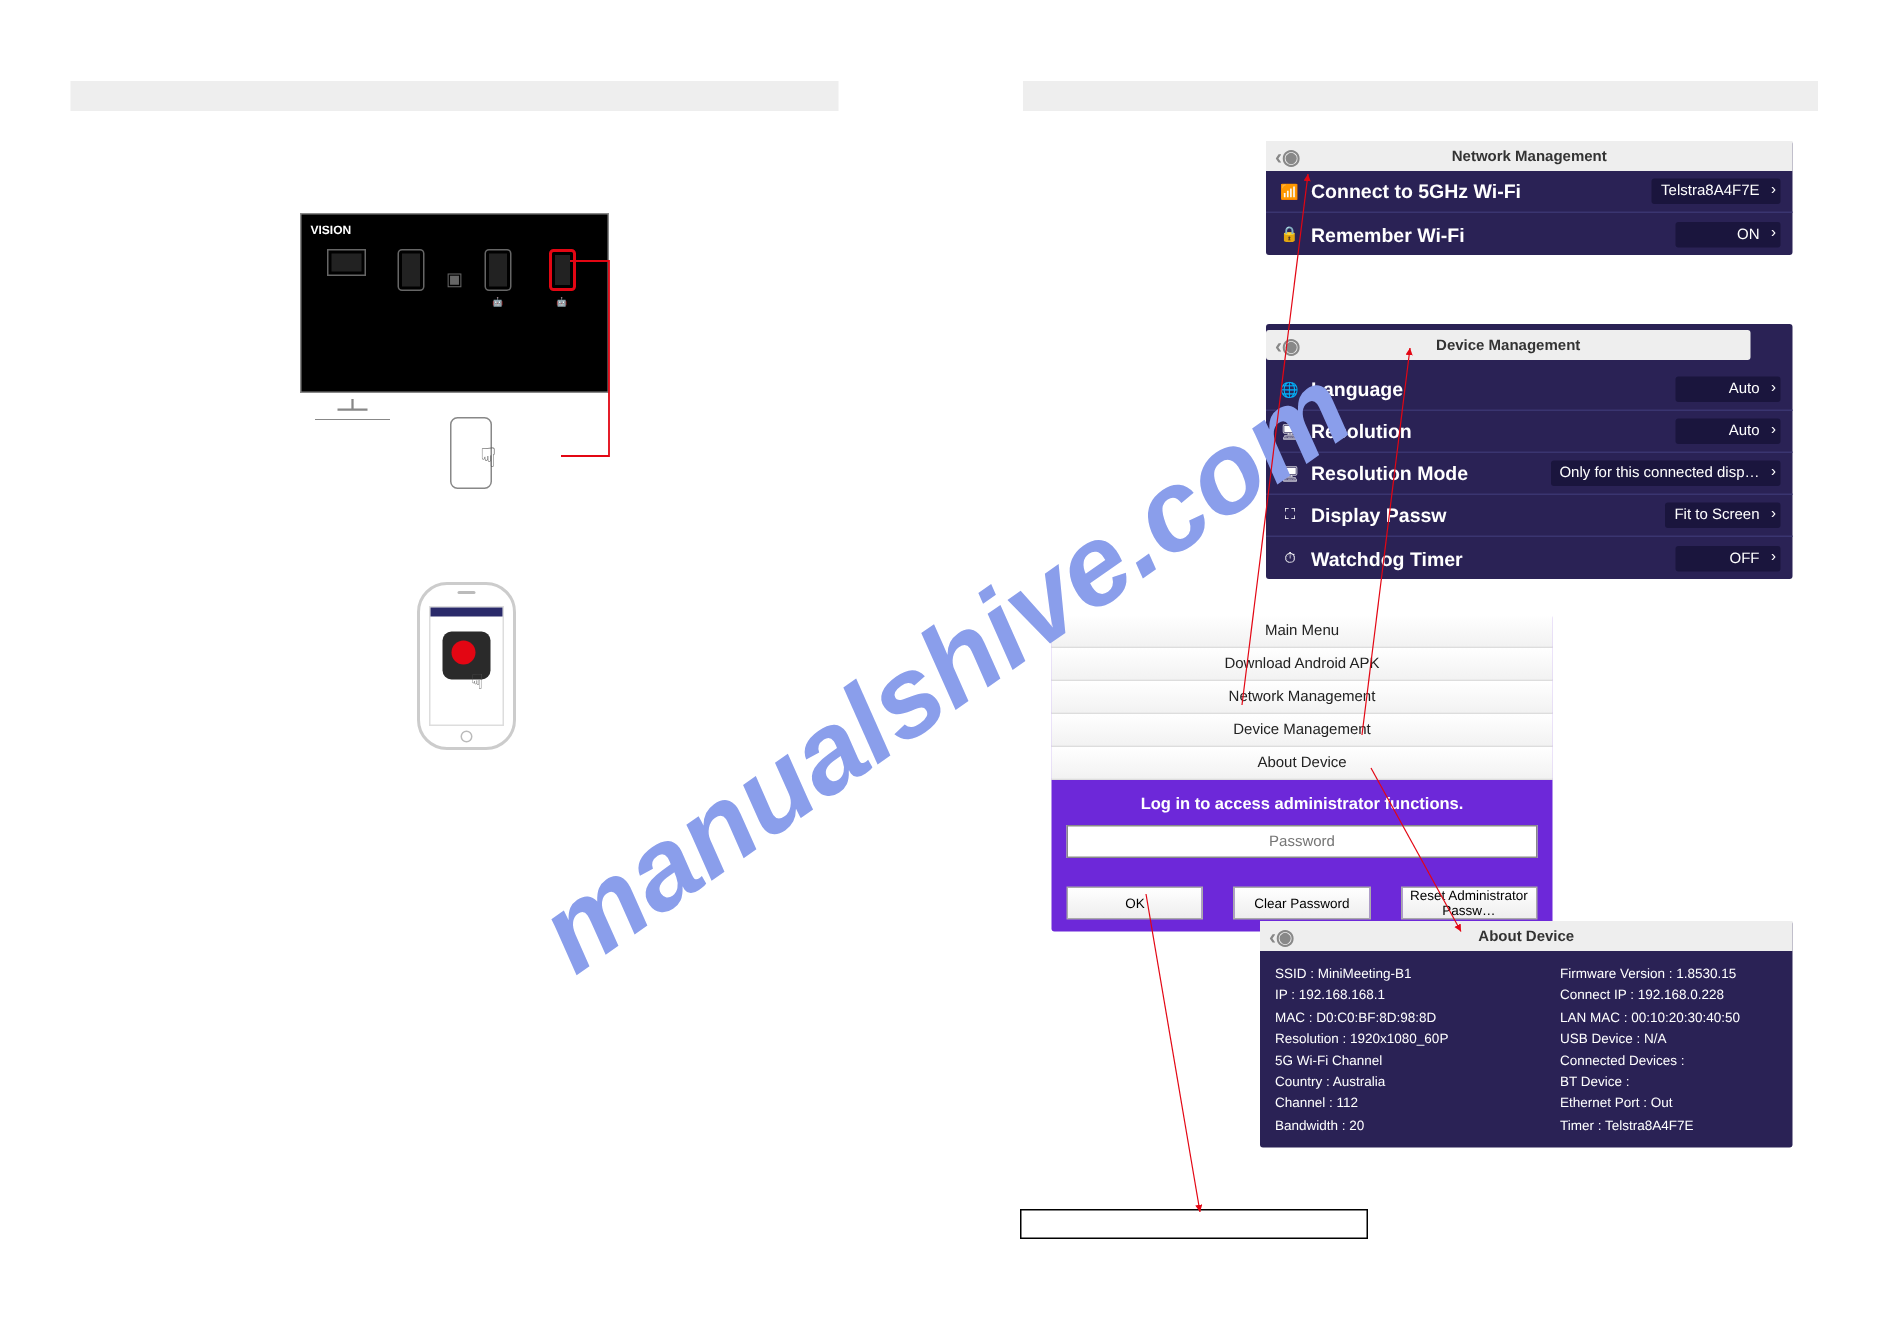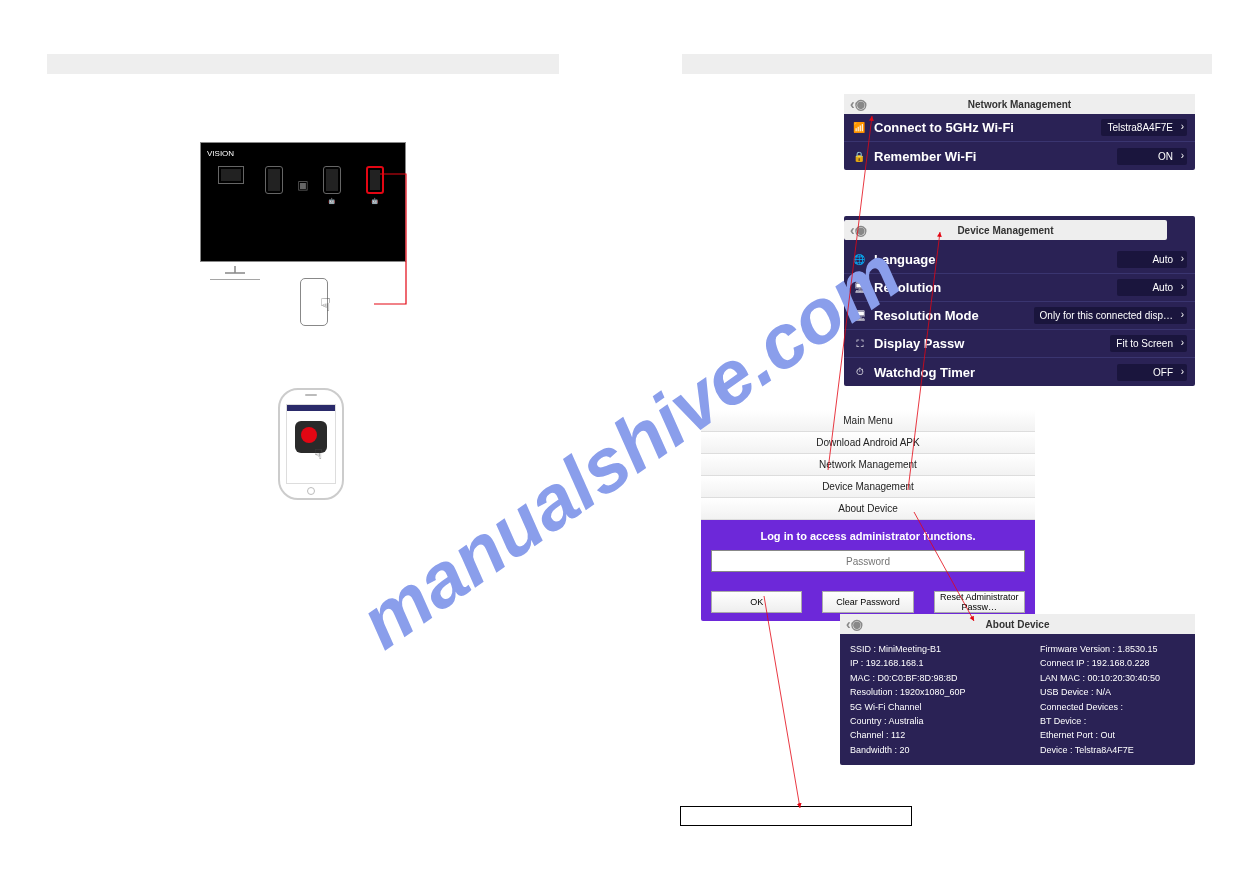--- a/index.html
+++ b/index.html
@@ -9,21 +9,21 @@
   .gray-bar.left { position: absolute; top: 54px; left: 47px; width: 512px; }
   .gray-bar.right { position: absolute; top: 54px; right: 47px; width: 530px; }
   
   .watermark { position: absolute; top: 50%; left: 50%; transform: translate(-50%,-50%) rotate(-35deg); font-size: 76px; color: #8a9eeb; font-style: italic; font-weight: bold; z-index: 50; pointer-events: none; }
   
   svg.arrows { position: absolute; top: 0; left: 0; width: 1259px; height: 893px; z-index: 80; pointer-events: none; }
   
   
   .tv-wrap { position: absolute; top: 142px; left: 200px; width: 206px; }
   .tv-screen { background: #000; border: 1px solid #888; height: 120px; position: relative; padding: 6px; color: #fff; }
-  .tv-screen .brand { font-size: 8px; font-weight: normal; margin-bottom: 8px; }
+  .tv-screen .brand { font-size: 8px; font-weight: bold; margin-bottom: 8px; }
   .tv-icons { display: flex; gap: 3px; justify-content: center; }
   .tv-icon { width: 40px; text-align: center; font-size: 6px; }
   .tv-icon .ph { width: 18px; height: 28px; border: 1px solid #666; border-radius: 3px; margin: 0 auto 3px; position: relative; }
   .tv-icon.pc .ph { width: 26px; height: 18px; border-radius: 0; }
   .tv-icon.android .ph.red { border: 2px solid #e30613; }
   .tv-icon .inner { position: absolute; top: 2px; left: 2px; right: 2px; bottom: 2px; background: #222; }
   .tv-stand { width: 70px; height: 14px; margin: 4px auto 0; }
   
   .phone-scan { position: absolute; top: 278px; left: 300px; }
   .phone-scan .phone { width: 28px; height: 48px; border: 1px solid #888; border-radius: 5px; background: #fff; }
@@ -229,18 +229,18 @@
       <div>Bandwidth : 20</div>
     </div>
     <div class="about-col">
       <div>Firmware Version : 1.8530.15</div>
       <div>Connect IP : 192.168.0.228</div>
       <div>LAN MAC : 00:10:20:30:40:50</div>
       <div>USB Device : N/A</div>
       <div>Connected Devices :</div>
       <div>BT Device :</div>
       <div>Ethernet Port : Out</div>
-      <div>Device : Telstra8A4F7E</div>
+      <div>Timer : Telstra8A4F7E</div>
     </div>
   </div>
 </div>
 
 <div class="note-box"></div>
 
 </body></html>

